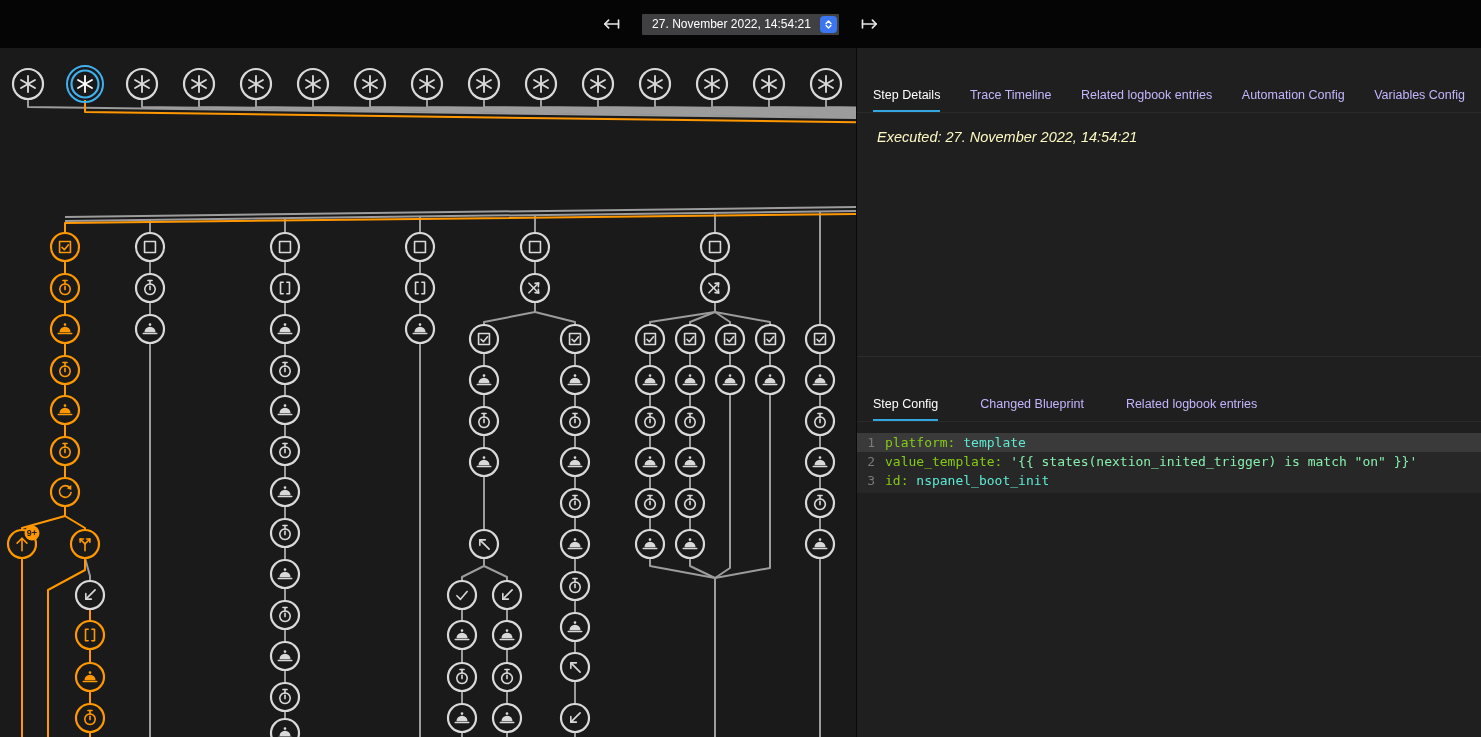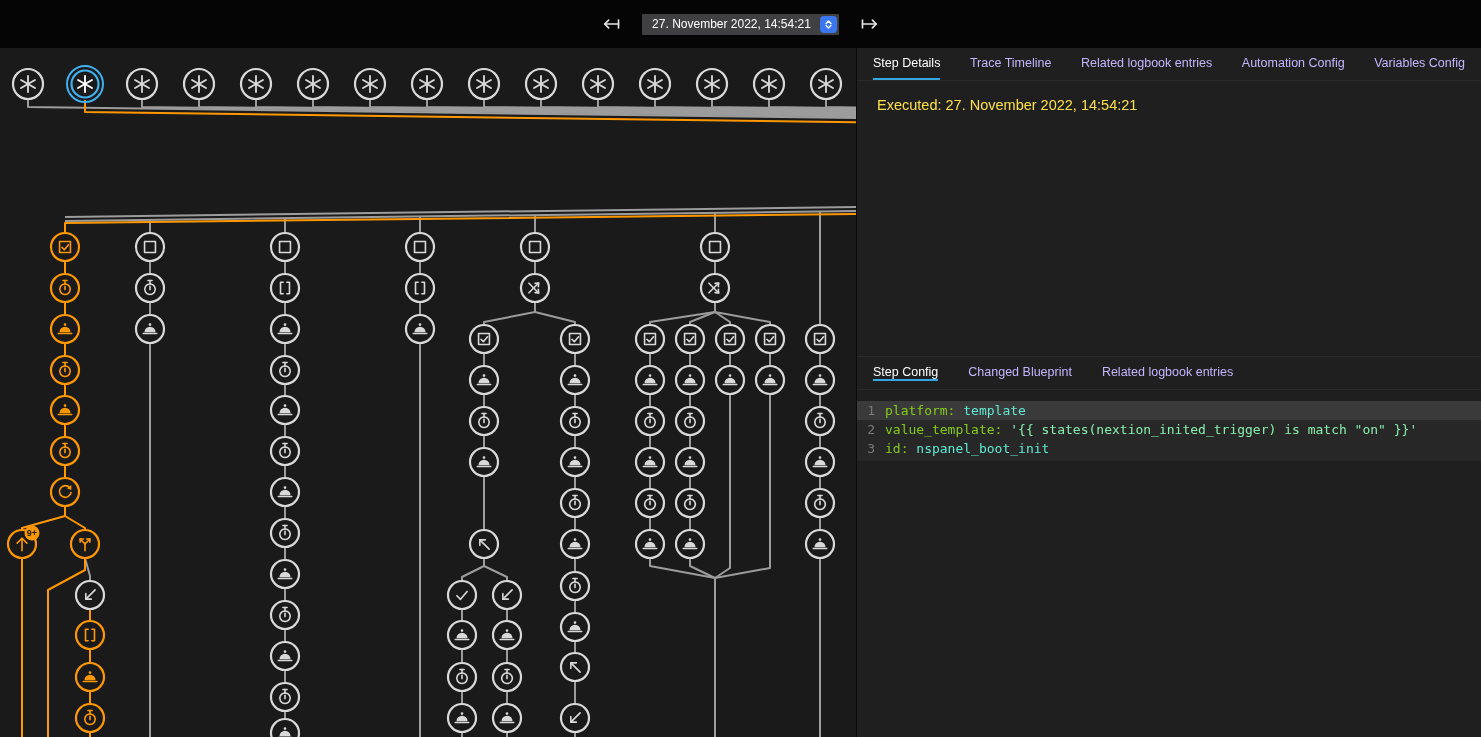--- a/index.html
+++ b/index.html
@@ -18,27 +18,27 @@
              display:flex; align-items:center; justify-content:center; }
 
   
   .graph { position:absolute; left:0; top:0; }
 
   
   .side { position:absolute; top:48px; left:856px; right:0; bottom:0; background:#1f1f1f;
           border-left:1px solid #0a0a0a; display:flex; flex-direction:column; }
   .section-top { height:308px; display:flex; flex-direction:column; }
   .section-bottom { flex:1; border-top:1px solid #2c2c2c; display:flex; flex-direction:column; }
-  .tabbar { display:flex; height:33px; flex:none; align-items:stretch; border-bottom:1px solid #2a2a2a; }
+  .tabbar { display:flex; height:33px; flex:none; align-items:stretch; border-bottom:1px solid #2a2a2a;margin-top:32px; }
   .tabbar.spread { justify-content:space-between; padding:0 16px; }
-  .tabbar.left { gap:30px; padding:0 16px;align-items:center; }
+  .tabbar.left { gap:42px; padding:0 16px; }
   .tab { display:flex; align-items:center; font-size:12.5px; color:#c4b5fd; cursor:pointer;
          border-bottom:2px solid transparent; white-space:nowrap; }
   .tab.active { color:#fff; border-bottom-color:#35a7e0; }
-  .details-content { padding:16px 20px; font-size:14.5px; color:#fde047; }
+  .details-content { padding:16px 20px; font-size:14.5px; color:#fef9c3;font-style:italic; }
 
   
   .code { margin-top:11px; background:#272727; font-family:"DejaVu Sans Mono","Liberation Mono",monospace;
           font-size:13px; line-height:19px; padding-bottom:3px; }
   .code-line { display:flex; }
   .code-line.active { background:#3a3a3a; }
   .gutter { flex:none; width:28px; text-align:right; padding-right:10px; color:#7a7a7a; }
   .src { white-space:pre; color:#d6d6d6; }
   .tok-key { color:#84cc16; }
   .tok-string { color:#86efac; }

